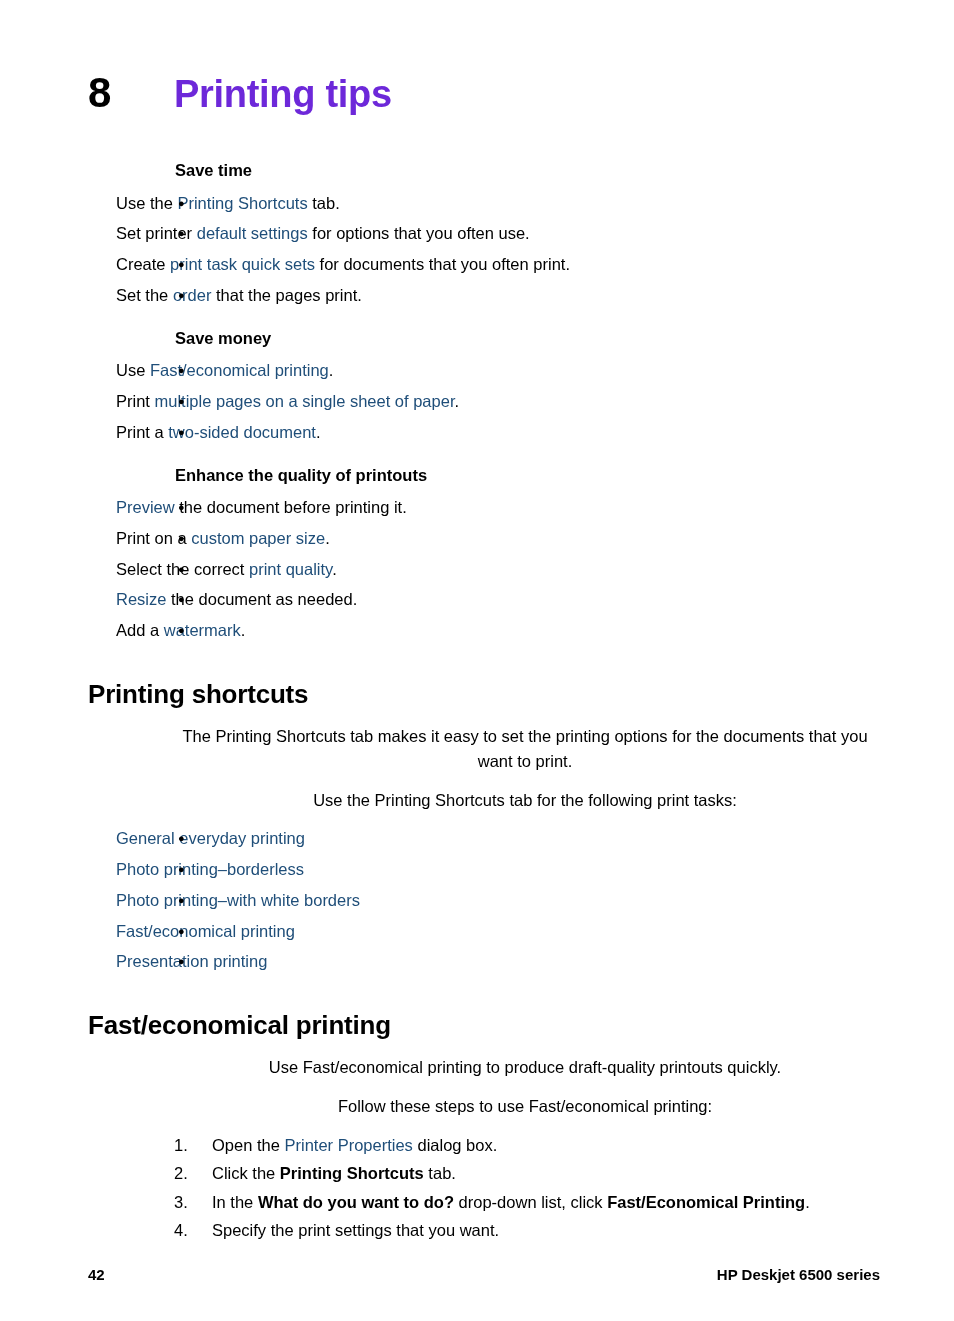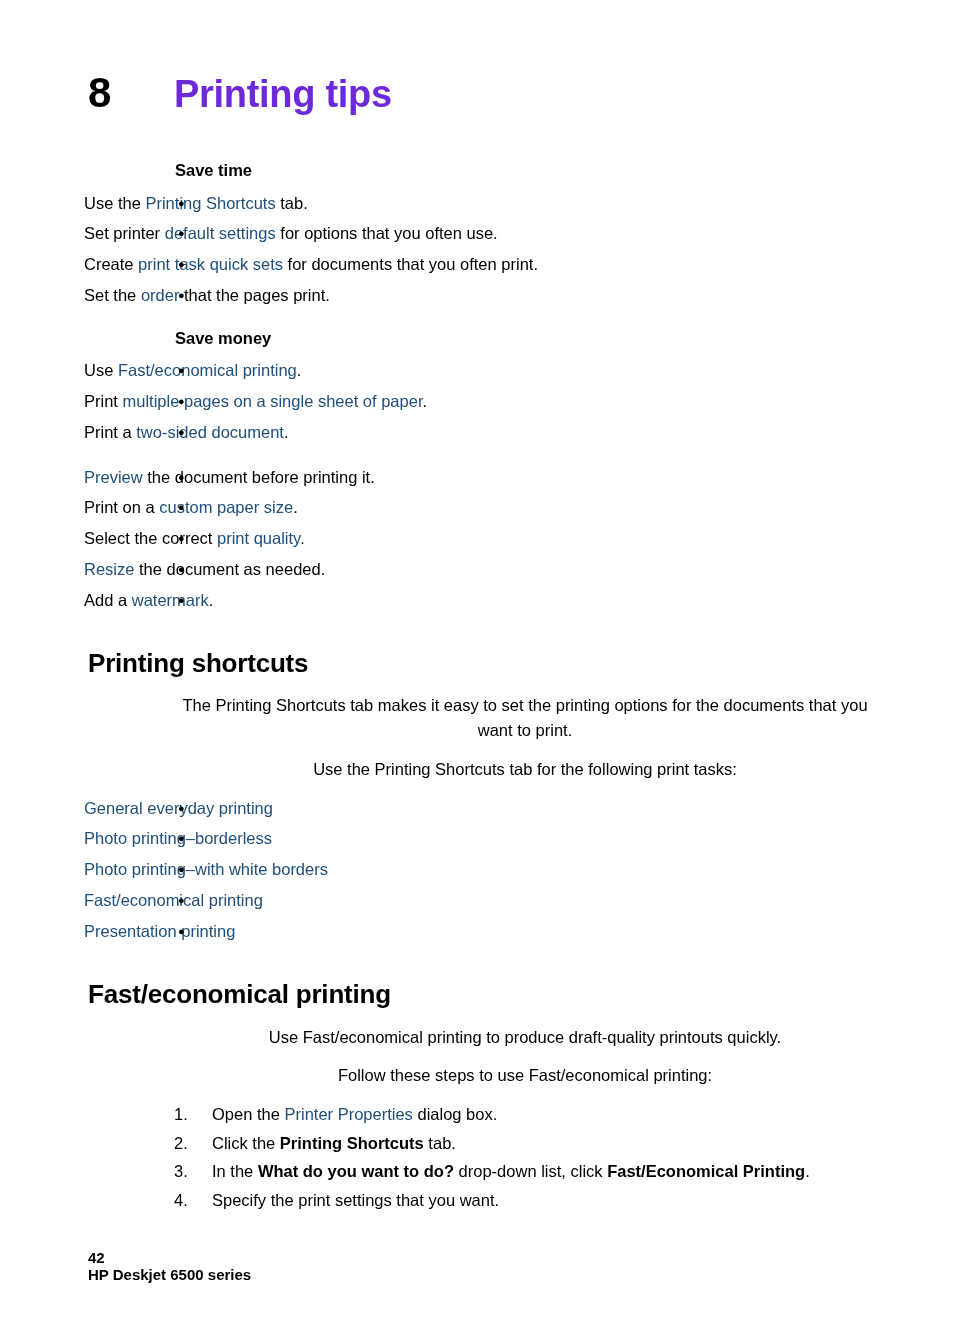--- a/index.html
+++ b/index.html
@@ -62,21 +62,21 @@
 
   ul.bullets, ol.steps {
     list-style: none;
     margin: 0;
     padding: 0;
   }
 
   ul.bullets li {
     position: relative;
     margin: 0 0 6px 0;
-    padding-left: 84px;
+    padding-left: 116px;
     font-size: 16.5px;
     line-height: 1.5;
     min-height: 20px;
   }
   ul.bullets li::before {
     content: "\25CF";
     position: absolute;
     left: 178px;
     top: 0;
     font-size: 11px;
@@ -124,21 +124,20 @@
   .footer {
     position: absolute;
     left: 88px;
     right: 74px;
     bottom: 38px;
     display: flex;
     justify-content: space-between;
     align-items: baseline;
     font-size: 15px;
     font-weight: bold;
-    flex-direction: column;
   }
 </style>
 </head>
 <body>
 
 <div class="page">
 
   <div class="chapter-header">
     <div class="chapter-number">8</div>
     <div class="chapter-title">Printing tips</div>
@@ -158,20 +157,21 @@
 
     <div class="subhead">Save money</div>
     <ul class="bullets">
         <li><span>Use </span><span class="link">Fast/economical printing</span><span>.</span></li>
         <li><span>Print </span><span class="link">multiple pages on a single sheet of paper</span><span>.</span></li>
         <li><span>Print a </span><span class="link">two-sided document</span><span>.</span></li>
       </ul>
 
     <div class="gap-sm"></div>
 
+    <div class="subhead">Enhance the quality of printouts</div>
     <ul class="bullets">
         <li><span class="link">Preview</span><span> the document before printing it.</span></li>
         <li><span>Print on a </span><span class="link">custom paper size</span><span>.</span></li>
         <li><span>Select the correct </span><span class="link">print quality</span><span>.</span></li>
         <li><span class="link">Resize</span><span> the document as needed.</span></li>
         <li><span>Add a </span><span class="link">watermark</span><span>.</span></li>
       </ul>
 
     <div class="gap-lg"></div>
 

